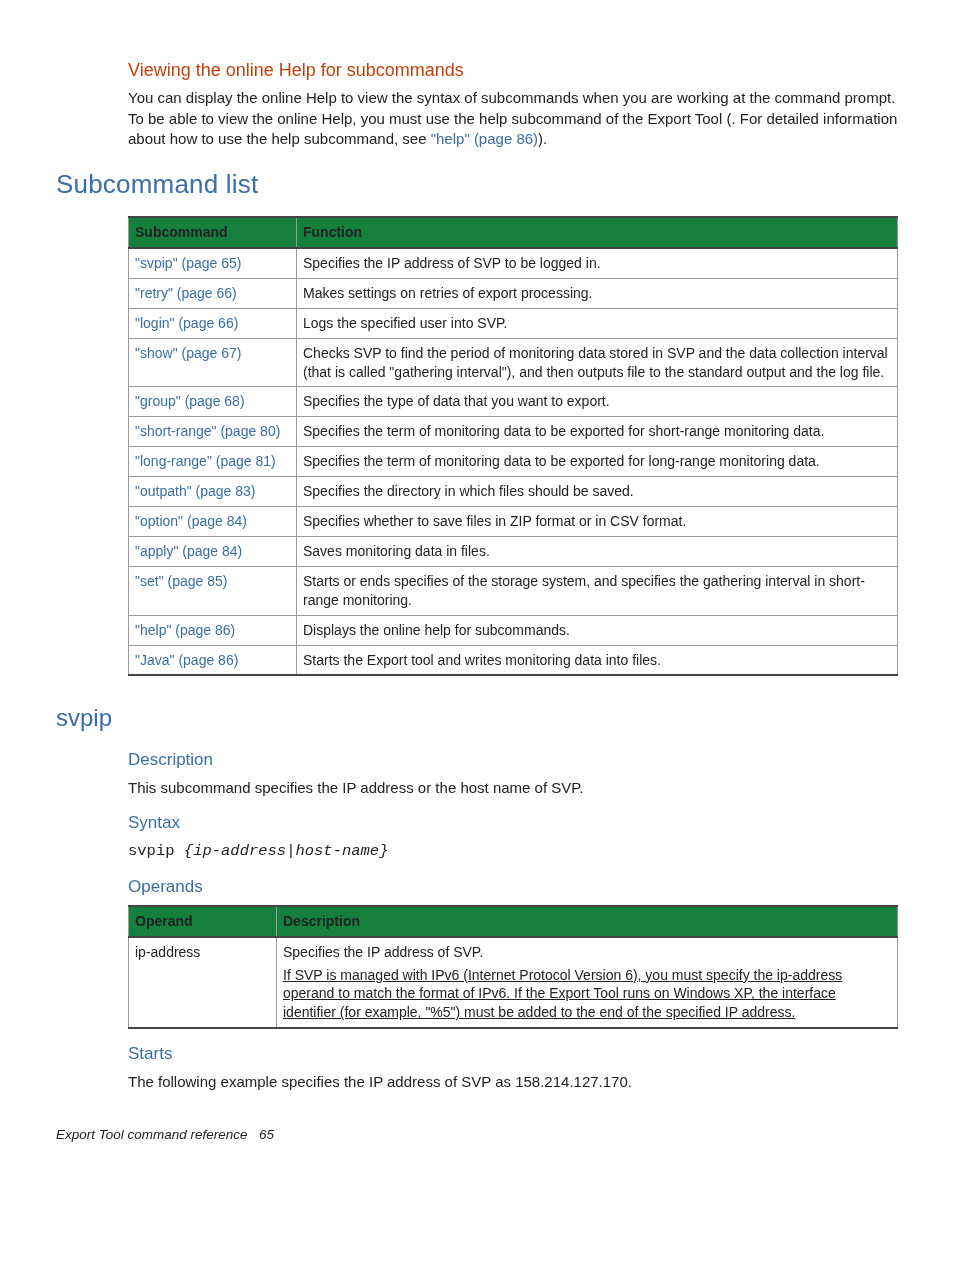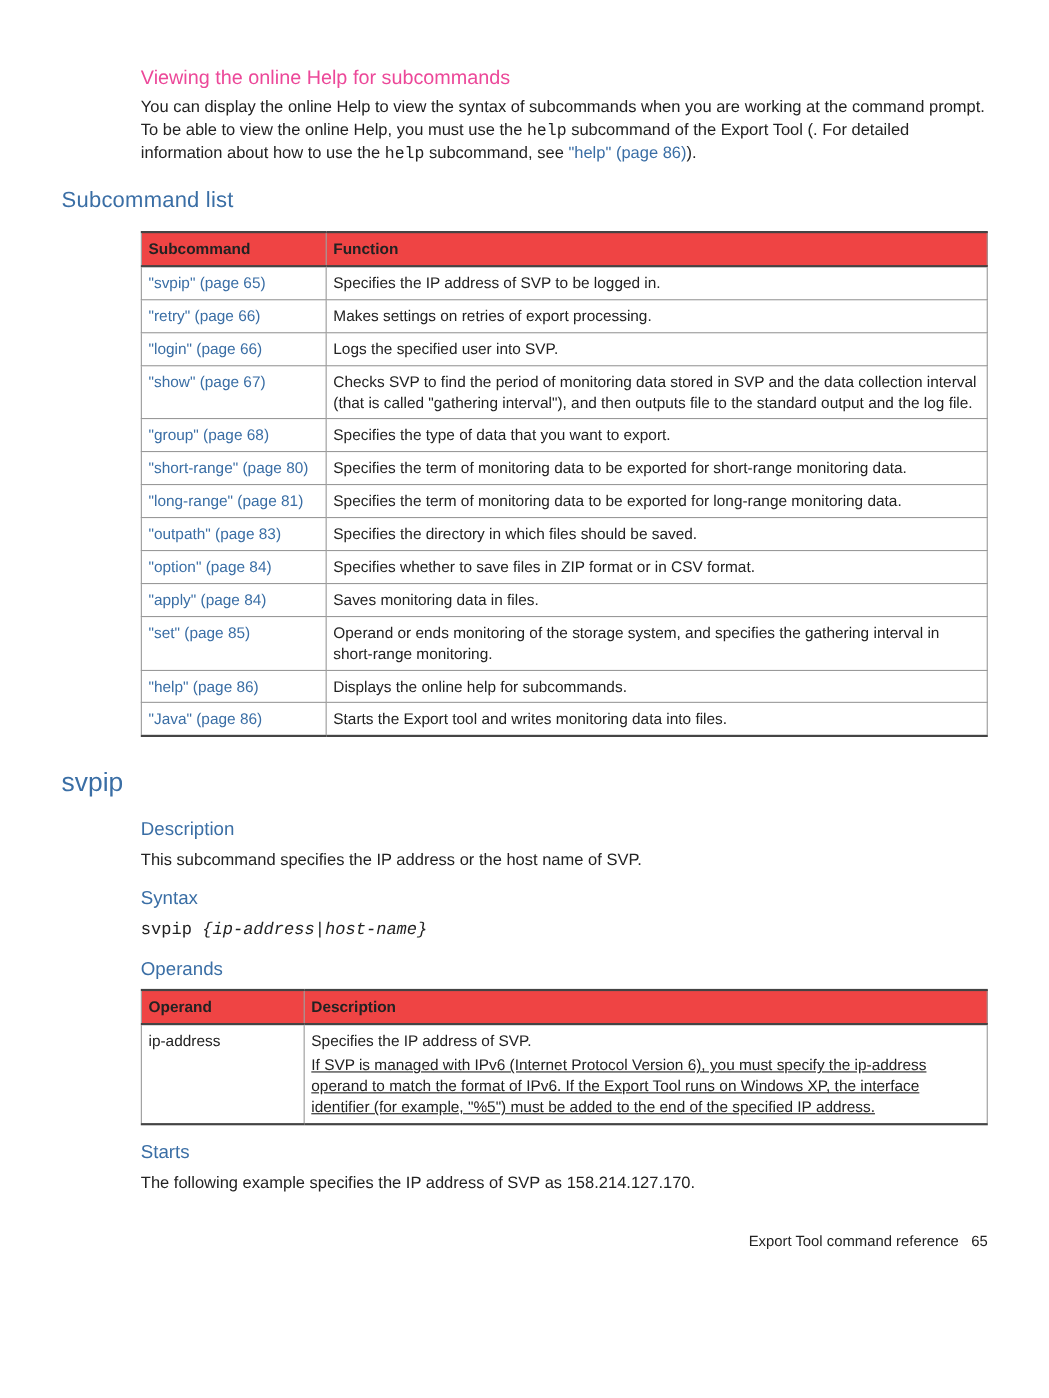--- a/index.html
+++ b/index.html
@@ -6,29 +6,29 @@
     font-family: Arial, Helvetica, sans-serif;
     font-size: 15px;
     color: #222;
     margin: 0;
     padding: 48px 56px 56px 56px;
     width: 954px;
     box-sizing: border-box;
     line-height: 1.35;
   }
   .h-blue-top {
-    color: #ec4899;
+    color: #c2410c;
     font-weight: 400;
     font-size: 18px;
     margin: 10px 0 6px 72px;
   }
   .h-blue-large {
     color: #3a6ea5;
     font-weight: 300;
-    font-size: 20px;
+    font-size: 26px;
     margin: 18px 0 14px 0;
     letter-spacing: .2px;
   }
   .h-blue-med {
     color: #3a6ea5;
     font-weight: 300;
     font-size: 24px;
     margin: 26px 0 8px 0;
   }
   .h-blue-sub {
@@ -36,21 +36,21 @@
     font-weight: 400;
     font-size: 17px;
     margin: 14px 0 6px 72px;
   }
   p.body {
     margin: 4px 0 4px 72px;
     font-size: 15px;
     color: #222;
   }
   code.mono, span.mono {
-    font-family: Liberation Mono, monospace;
+    font-family: Liberation Sans, sans-serif;
   }
   a.link {
     color: #3a6ea5;
     text-decoration: none;
   }
   table {
     border-collapse: collapse;
     width: calc(100% - 72px);
     margin-left: 72px;
     margin-top: 6px;
@@ -59,32 +59,33 @@
   th, td {
     border: 1px solid #999;
     padding: 5px 6px;
     text-align: left;
     vertical-align: top;
   }
   th {
     font-weight: bold;
     border-top: 2px solid #444;
     border-bottom: 2px solid #444;
-    background: #ef4444;
+    background: #15803d;
   }
   tbody tr:last-child td {
     border-bottom: 2px solid #444;
   }
   .col-narrow { width: 155px; }
   .col-op { width: 135px; }
   .footer {
-    text-align: right;
+    text-align: left;
     margin-top: 34px;
     font-size: 13.5px;
     color: #222;
+    font-style: italic;
   }
   .desc-sub {
     display: block;
     margin-top: 4px;
     text-decoration: underline;
   }
   .syntax-line {
     font-family: "Courier New", monospace;
     margin: 4px 0 4px 72px;
     font-size: 15.5px;
@@ -144,21 +145,21 @@
       <tr>
         <td class="col-narrow"><a class="link" href="#">"option" (page 84)</a></td>
         <td>Specifies whether to save files in ZIP format or in CSV format.</td>
       </tr>
       <tr>
         <td class="col-narrow"><a class="link" href="#">"apply" (page 84)</a></td>
         <td>Saves monitoring data in files.</td>
       </tr>
       <tr>
         <td class="col-narrow"><a class="link" href="#">"set" (page 85)</a></td>
-        <td>Operand or ends monitoring of the storage system, and specifies the gathering interval in short-range monitoring.</td>
+        <td>Starts or ends specifies of the storage system, and specifies the gathering interval in short-range monitoring.</td>
       </tr>
       <tr>
         <td class="col-narrow"><a class="link" href="#">"help" (page 86)</a></td>
         <td>Displays the online help for subcommands.</td>
       </tr>
       <tr>
         <td class="col-narrow"><a class="link" href="#">"Java" (page 86)</a></td>
         <td>Starts the Export tool and writes monitoring data into files.</td>
       </tr>
     </tbody>

